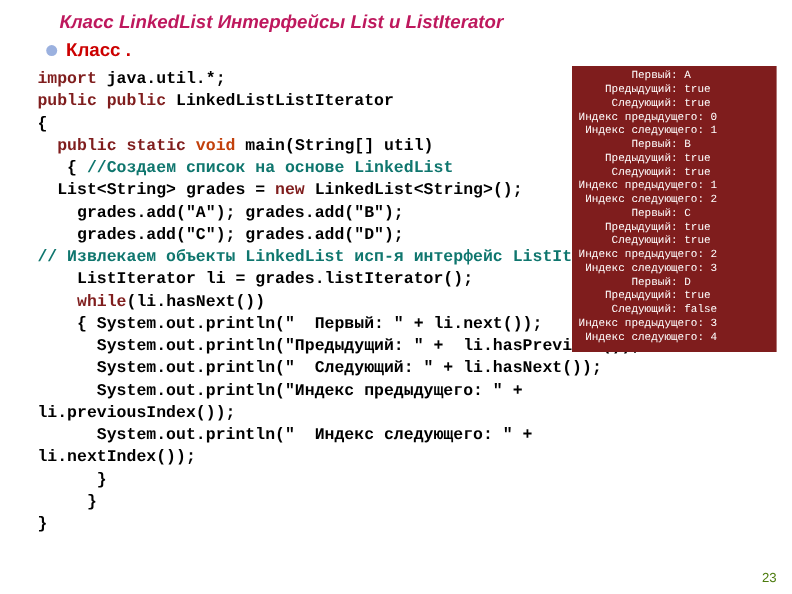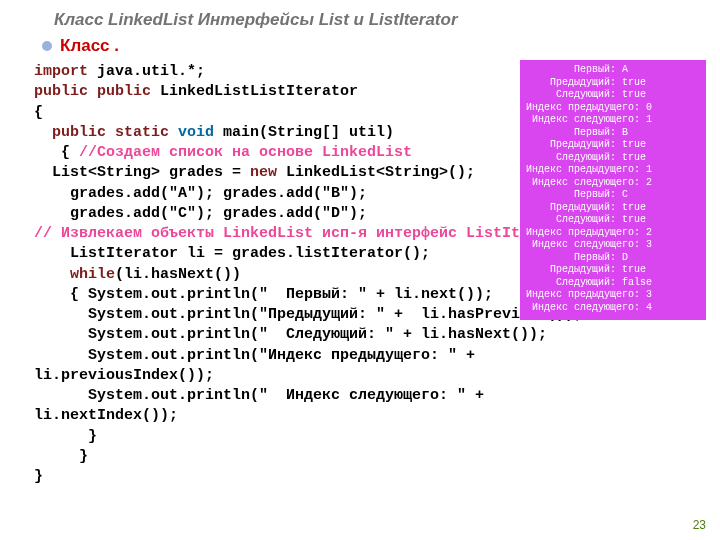--- a/index.html
+++ b/index.html
@@ -5,21 +5,21 @@
   body {
     margin: 0;
     width: 720px;
     height: 540px;
     background: #fff;
     font-family: Arial, sans-serif;
     position: relative;
     overflow: hidden;
   }
   .title {
-    color: #737373;
+    color: #be185d;
     font-weight: bold;
     font-style: italic;
     font-size: 17px;
     padding: 10px 0 4px 54px;
   }
   .subtitle {
     color: #cc0000;
     font-weight: bold;
     font-size: 17px;
     padding: 2px 0 6px 42px;
@@ -37,35 +37,35 @@
   }
   .code {
     font-family: "Courier New", monospace;
     font-weight: bold;
     font-size: 15px;
     line-height: 1.35;
     padding: 0 0 0 34px;
     white-space: pre;
   }
   .kw { color: #7f1d1d; }
-  .vd { color: #0369a1; }
-  .cm { color: #ec4899; }
+  .vd { color: #c2410c; }
+  .cm { color: #0f766e; }
   .pg {
     position: absolute;
     bottom: 8px;
     right: 14px;
     font-size: 12px;
     color: #4d7c0f;
   }
   .console {
     position: absolute;
     top: 60px;
     right: 14px;
     width: 174px;
-    background: #d946ef;
+    background: #7f1d1d;
     color: #fff;
     font-family: "Courier New", monospace;
     font-size: 10px;
     line-height: 1.25;
     padding: 4px 6px 6px 6px;
     white-space: pre;
   }
 </style>
 </head>
 <body>

